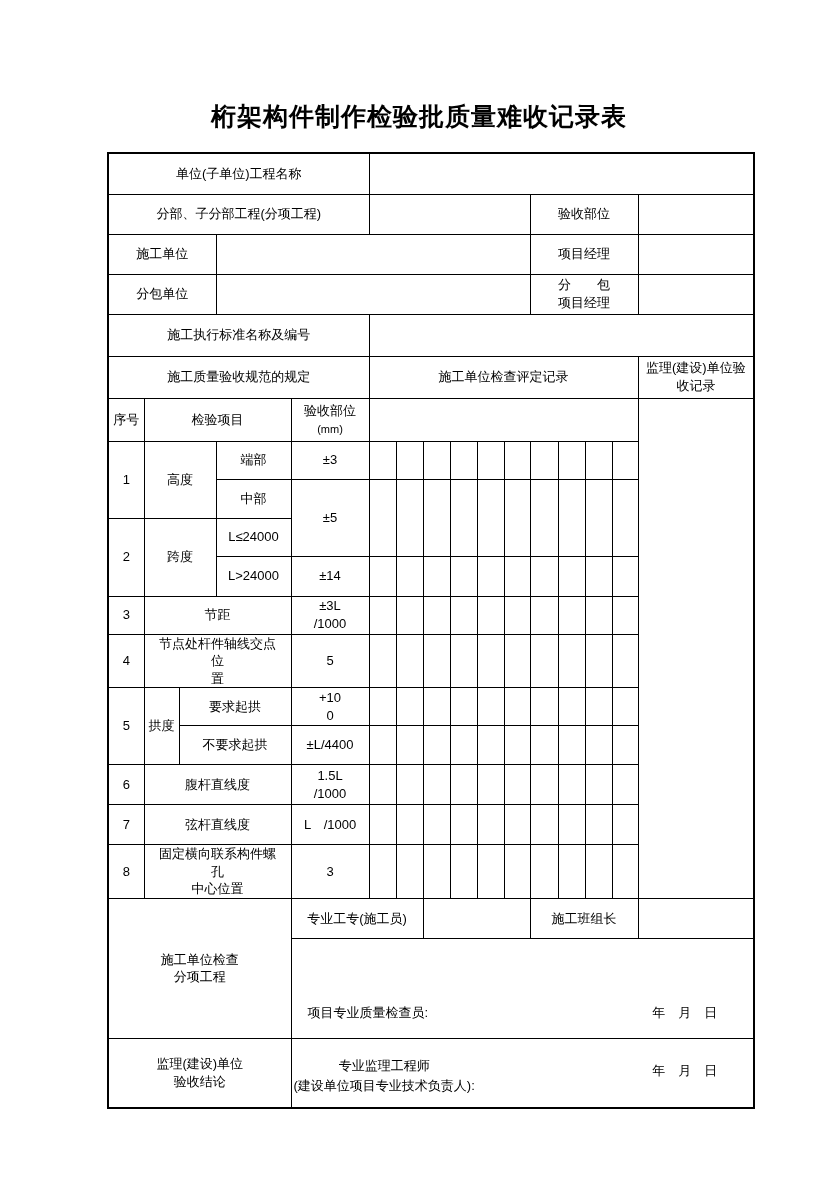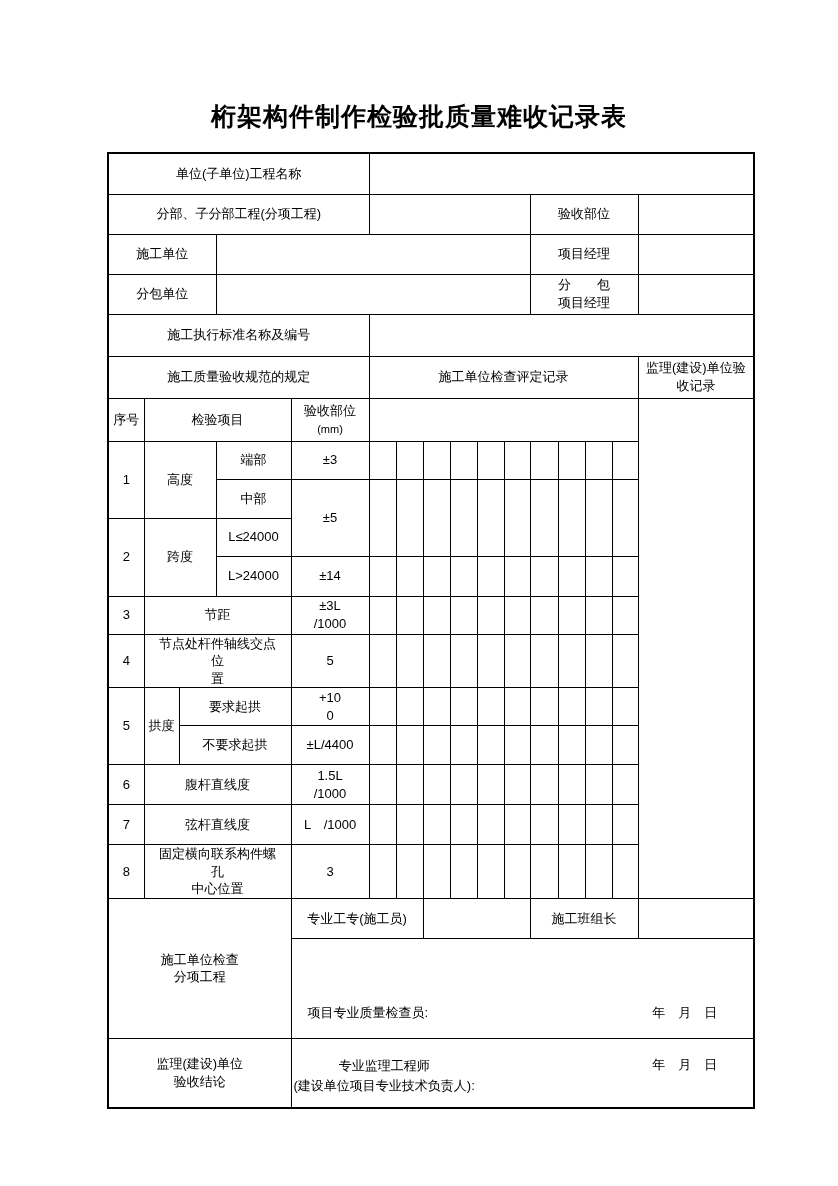--- a/index.html
+++ b/index.html
@@ -11,21 +11,21 @@
              border-collapse:collapse;table-layout:fixed;border:2px solid #000;}
   td{border:1px solid #000;text-align:center;vertical-align:middle;
      font-size:13px;line-height:1.35;padding:0;overflow:hidden;}
   .pre{white-space:pre-line;}
   .wrap{white-space:pre-line;padding:0 14px;}
   .small{font-size:11px;line-height:1.1;}
   .tol{white-space:pre-line;}
   .sign-cell{vertical-align:bottom;}
   .sign-row{display:flex;justify-content:space-between;align-items:flex-end;
             padding:0 36px 16px 16px;}
-  .sign-row2{display:flex;justify-content:space-between;align-items:flex-start;
+  .sign-row2{display:flex;justify-content:space-between;align-items:center;
              padding:0 36px 12px 2px;}
   .sup-block{white-space:pre-line;text-align:center;width:max-content;line-height:1.5;}
   .date2{margin-bottom:10px;}
 </style>
 </head>
 <body>
 
 <div class="page">
   <div class="title">桁架构件制作检验批质量难收记录表</div>
 

